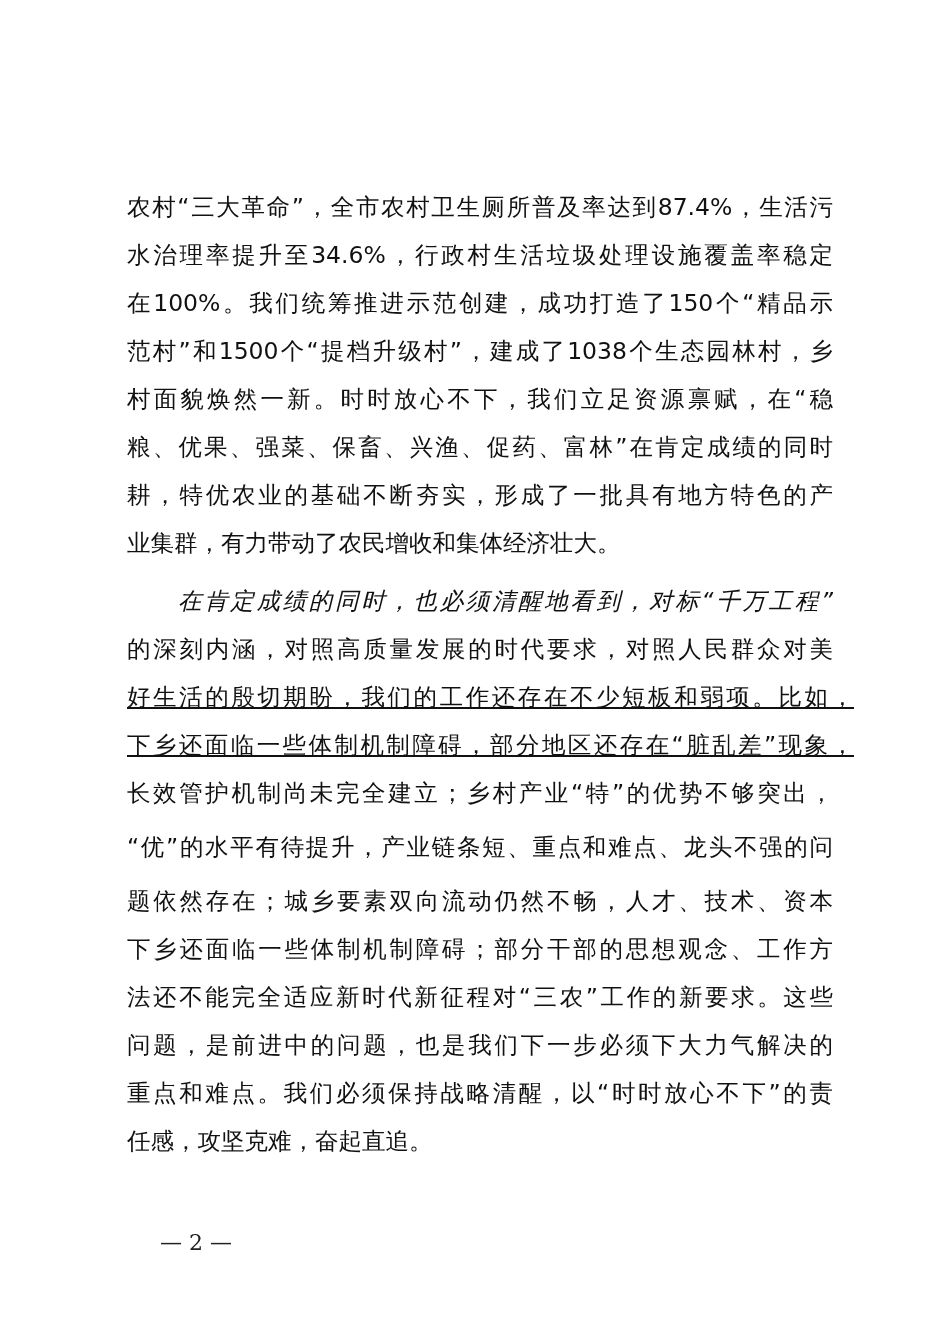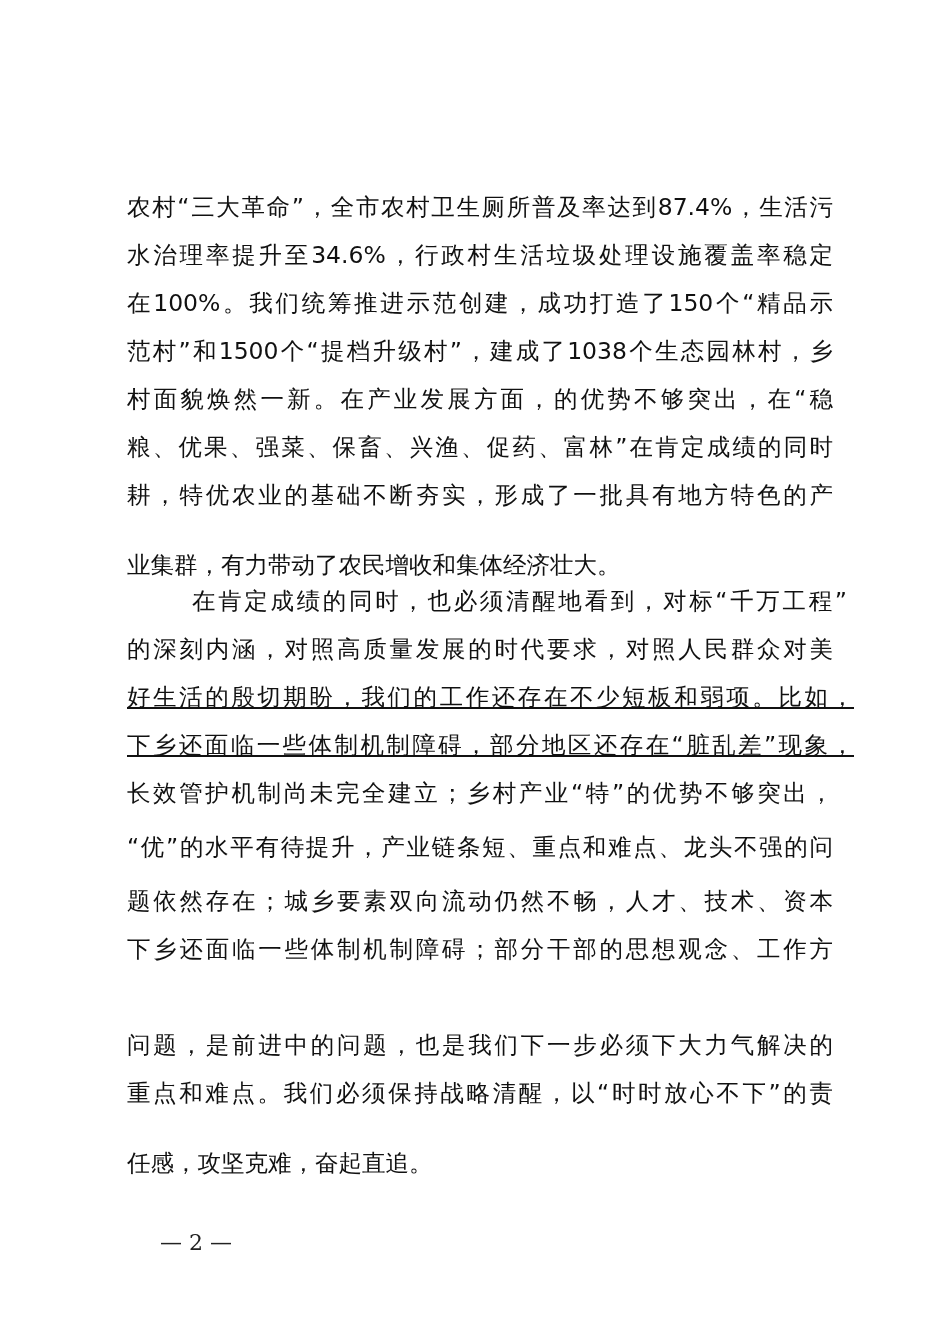--- a/index.html
+++ b/index.html
@@ -2,45 +2,46 @@
 <html><head>
 <meta charset="utf-8">
 <style>
   html, body { margin:0; padding:0; background:#ffffff; }
   body { width:950px; height:1344px; position:relative; overflow:hidden;
          font-family: "DejaVu Sans", "Liberation Sans", sans-serif; color:#111; }
   .page { position:absolute; left:0; top:0; width:950px; height:1344px; background:#fff; }
   .line { position:absolute; left:127px; width:706px; height:40px; line-height:40px;
           font-size:23.5px; white-space:nowrap; text-align:justify; text-align-last:justify;
           letter-spacing:0px; }
-  .line.last { text-align-last:left;margin-top:22px; }
-  .line.indent { left:192px; width:655px; }
+  .line.last { text-align-last:left; }
+  .line.indent { left:178px; width:655px;font-style:italic; }
   .line.wide { width:727px;text-decoration:underline; }
   .footer { position:absolute; left:160px; top:1230px; font-family:"DejaVu Serif","Liberation Serif",serif;
             font-size:22px; color:#222; white-space:pre; }
 </style>
 </head>
 <body>
 
 <div class="page">
   <div class="line" style="top:187px">农村“三大革命”，全市农村卫生厕所普及率达到87.4%，生活污</div>
   <div class="line" style="top:235px">水治理率提升至34.6%，行政村生活垃圾处理设施覆盖率稳定</div>
   <div class="line" style="top:283px">在100%。我们统筹推进示范创建，成功打造了150个“精品示</div>
   <div class="line" style="top:331px">范村”和1500个“提档升级村”，建成了1038个生态园林村，乡</div>
-  <div class="line" style="top:379px">村面貌焕然一新。在产业发展方面，的优势不够突出，在“稳</div>
+  <div class="line" style="top:379px">村面貌焕然一新。时时放心不下，我们立足资源禀赋，在“稳</div>
   <div class="line" style="top:427px">粮、优果、强菜、保畜、兴渔、促药、富林”在肯定成绩的同时</div>
   <div class="line" style="top:475px">耕，特优农业的基础不断夯实，形成了一批具有地方特色的产</div>
   <div class="line last" style="top:523px">业集群，有力带动了农民增收和集体经济壮大。</div>
 
   <div class="line indent" style="top:581px">在肯定成绩的同时，也必须清醒地看到，对标“千万工程”</div>
   <div class="line" style="top:629px">的深刻内涵，对照高质量发展的时代要求，对照人民群众对美</div>
   <div class="line wide" style="top:677px">好生活的殷切期盼，我们的工作还存在不少短板和弱项。比如，</div>
   <div class="line wide" style="top:725px">下乡还面临一些体制机制障碍，部分地区还存在“脏乱差”现象，</div>
   <div class="line" style="top:773px">长效管护机制尚未完全建立；乡村产业“特”的优势不够突出，</div>
   <div class="line" style="top:827px">“优”的水平有待提升，产业链条短、重点和难点、龙头不强的问</div>
   <div class="line" style="top:881px">题依然存在；城乡要素双向流动仍然不畅，人才、技术、资本</div>
   <div class="line" style="top:929px">下乡还面临一些体制机制障碍；部分干部的思想观念、工作方</div>
+  <div class="line" style="top:977px">法还不能完全适应新时代新征程对“三农”工作的新要求。这些</div>
   <div class="line" style="top:1025px">问题，是前进中的问题，也是我们下一步必须下大力气解决的</div>
   <div class="line" style="top:1073px">重点和难点。我们必须保持战略清醒，以“时时放心不下”的责</div>
   <div class="line last" style="top:1121px">任感，攻坚克难，奋起直追。</div>
 
   <div class="footer">— 2 —</div>
 </div>
 
 </body></html>

